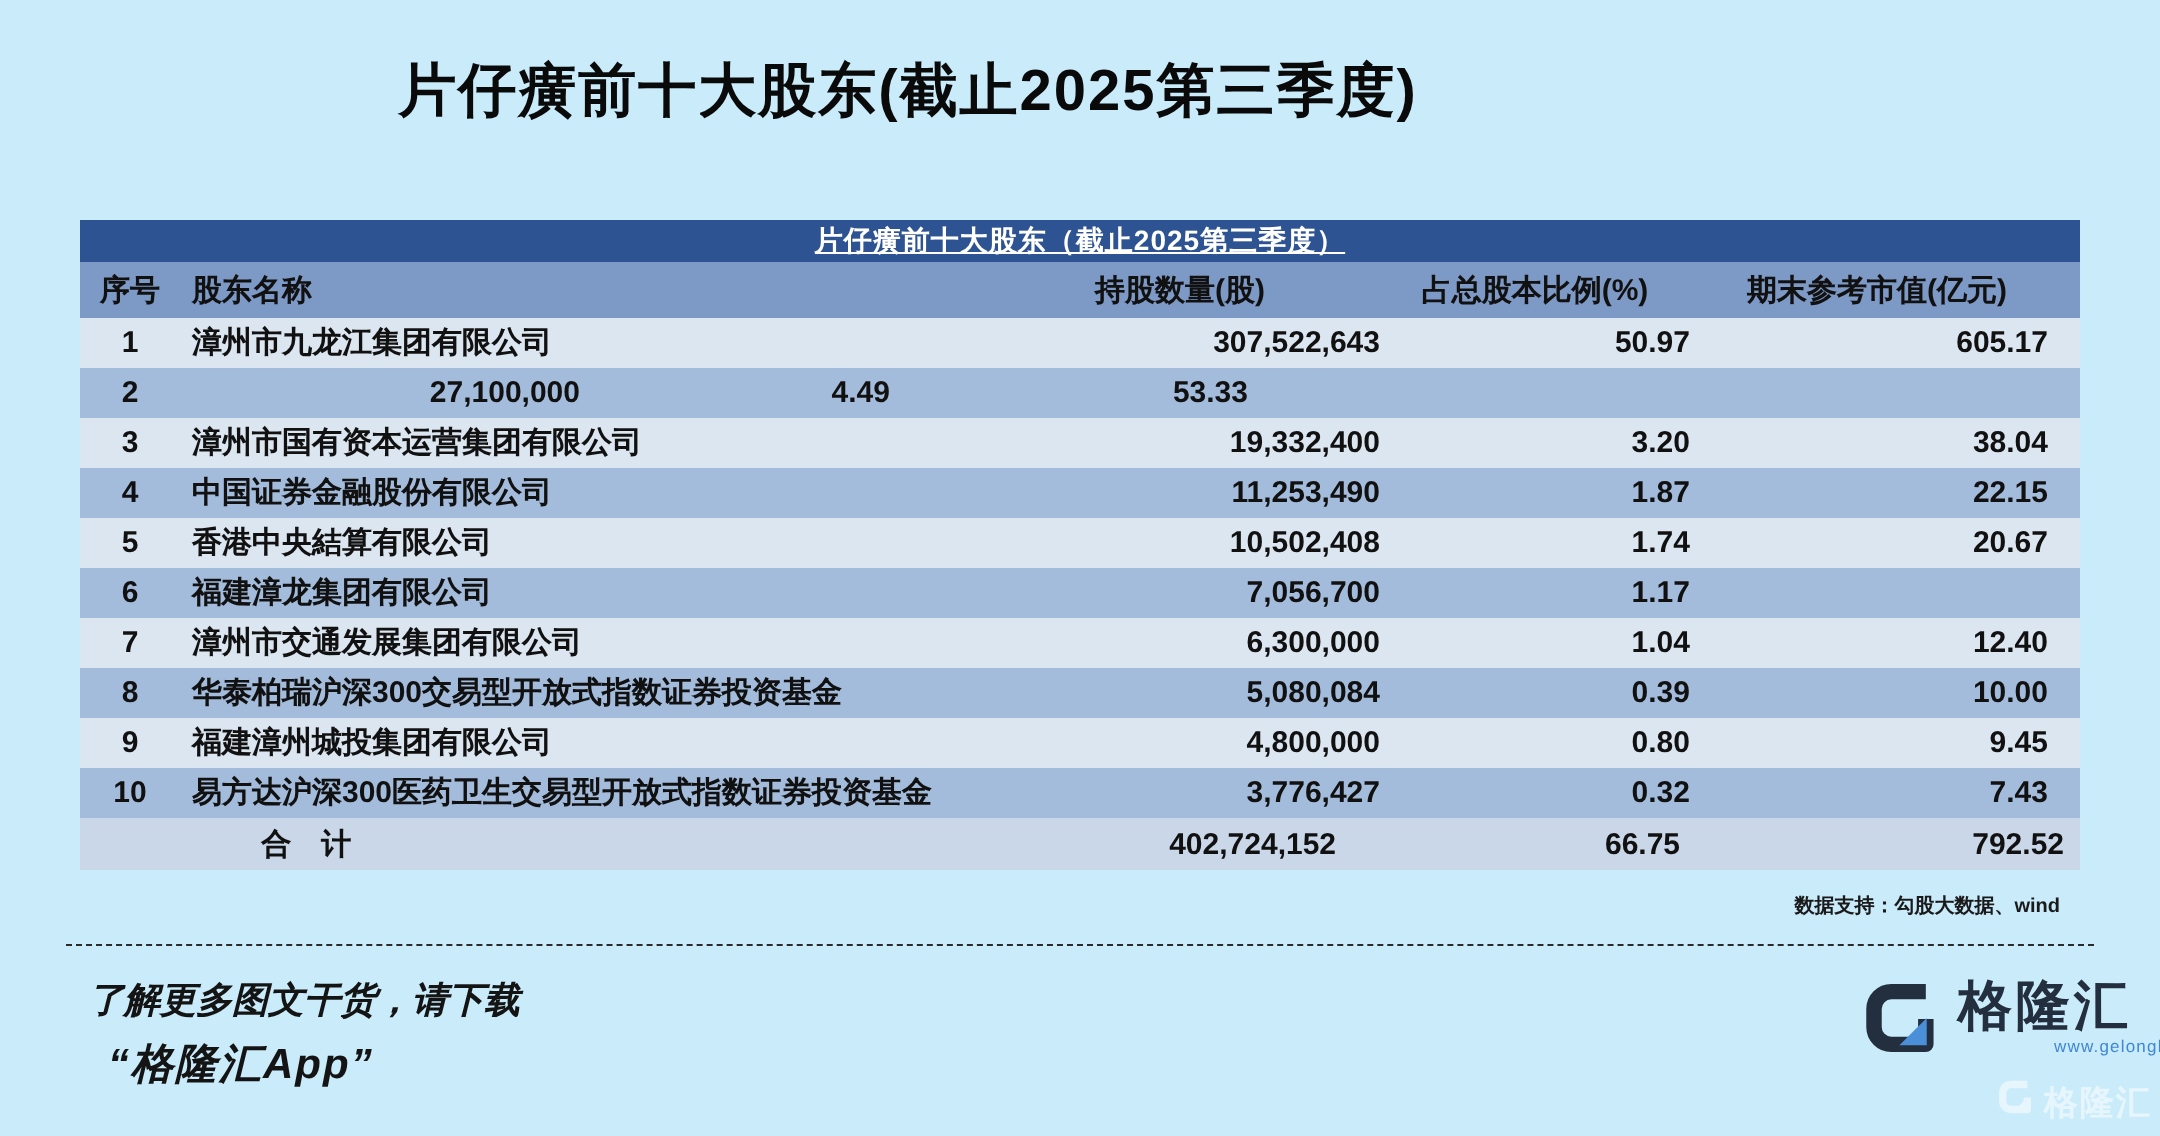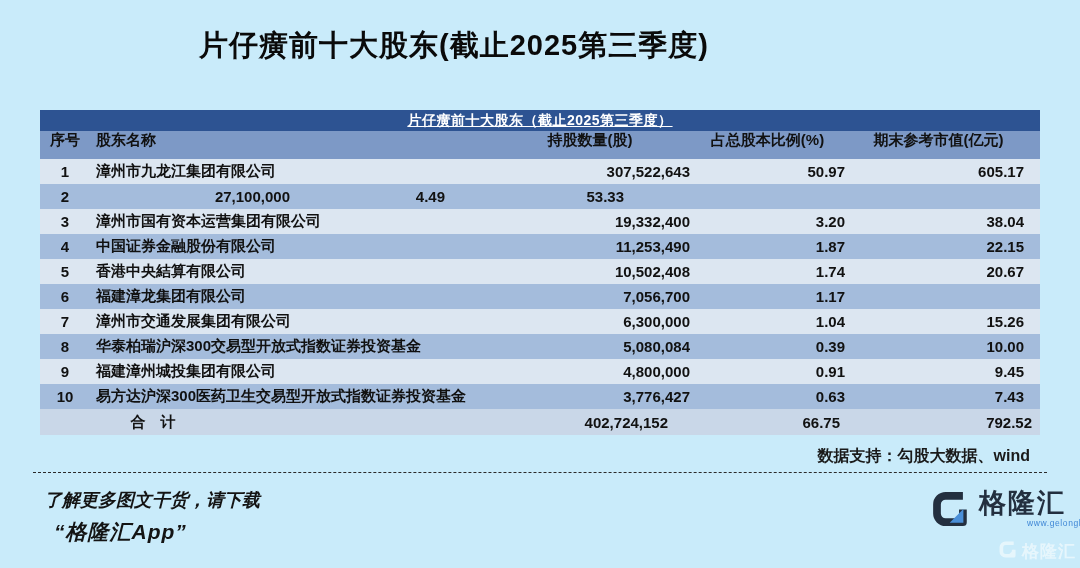--- a/index.html
+++ b/index.html
@@ -19,38 +19,38 @@
     position:absolute; left:40px; top:110px; width:1000px;
     font-size:15px;
   }
   .t-titlebar {
     height:21px; background:#2d5392; color:#ffffff;
     display:flex; align-items:center; justify-content:center;
     font-size:14px; font-weight:700; letter-spacing:0.5px;text-decoration:underline;
   }
   .t-header {
     height:28px; background:#7d99c6; font-weight:700;
-    display:flex; align-items:flex-start;
+    display:flex; align-items:center;
   }
   .trow {
     height:25px; display:flex; align-items:center; font-weight:700;
   }
   .trow.odd  { background:#dce6f1; }
   .trow.even { background:#a4bcdc; }
   .trow.total { height:26px; background:#c9d7e8; font-weight:800;gap:43px; }
   .cell { white-space:nowrap; overflow:hidden; }
   .c1 { width:50px;  text-align:center; }
   .c2 { width:400px; text-align:left; padding-left:6px; }
   .c3 { width:200px; text-align:right; }
   .c4 { width:155px; text-align:right; }
   .c5 { width:187px; text-align:right; padding-right:8px; }
   .t-header .c3, .t-header .c4, .t-header .c5 { text-align:center; padding-right:0; }
   .data-support {
     position:absolute; top:446px; right:50px;
-    font-size:16px; font-weight:700; color:#1a1a1a;
+    font-size:10px; font-weight:700; color:#1a1a1a;
   }
   .divider {
     position:absolute; top:472px; left:33px; width:1014px; height:0;
     border-top:1.6px dashed #2a2a2a;
   }
   .footer-left {
     position:absolute; left:44px; top:488px; font-style:italic; color:#141414;
   }
   .footer-line1 { font-size:18px; font-weight:700; }
   .footer-line2 { font-size:21px; font-weight:800; margin-top:6px; margin-left:10px; letter-spacing:1px; }
@@ -125,41 +125,41 @@
         <div class="cell c1">6</div>
         <div class="cell c2">福建漳龙集团有限公司</div>
         <div class="cell c3">7,056,700</div>
         <div class="cell c4">1.17</div>
       </div>
       <div class="trow odd">
         <div class="cell c1">7</div>
         <div class="cell c2">漳州市交通发展集团有限公司</div>
         <div class="cell c3">6,300,000</div>
         <div class="cell c4">1.04</div>
-        <div class="cell c5">15.26</div>
+        <div class="cell c5">12.40</div>
       </div>
       <div class="trow even">
         <div class="cell c1">8</div>
         <div class="cell c2">华泰柏瑞沪深300交易型开放式指数证券投资基金</div>
         <div class="cell c3">5,080,084</div>
         <div class="cell c4">0.39</div>
         <div class="cell c5">10.00</div>
       </div>
       <div class="trow odd">
         <div class="cell c1">9</div>
         <div class="cell c2">福建漳州城投集团有限公司</div>
         <div class="cell c3">4,800,000</div>
-        <div class="cell c4">0.91</div>
+        <div class="cell c4">0.80</div>
         <div class="cell c5">9.45</div>
       </div>
       <div class="trow even">
         <div class="cell c1">10</div>
         <div class="cell c2">易方达沪深300医药卫生交易型开放式指数证券投资基金</div>
         <div class="cell c3">3,776,427</div>
-        <div class="cell c4">0.63</div>
+        <div class="cell c4">0.32</div>
         <div class="cell c5">7.43</div>
       </div>
     </div>
   <div class="trow total">
     <div class="cell c1"></div>
     <div class="cell c2">合　计</div>
     <div class="cell c3">402,724,152</div>
     <div class="cell c4">66.75</div>
     <div class="cell c5">792.52</div>
   </div>

